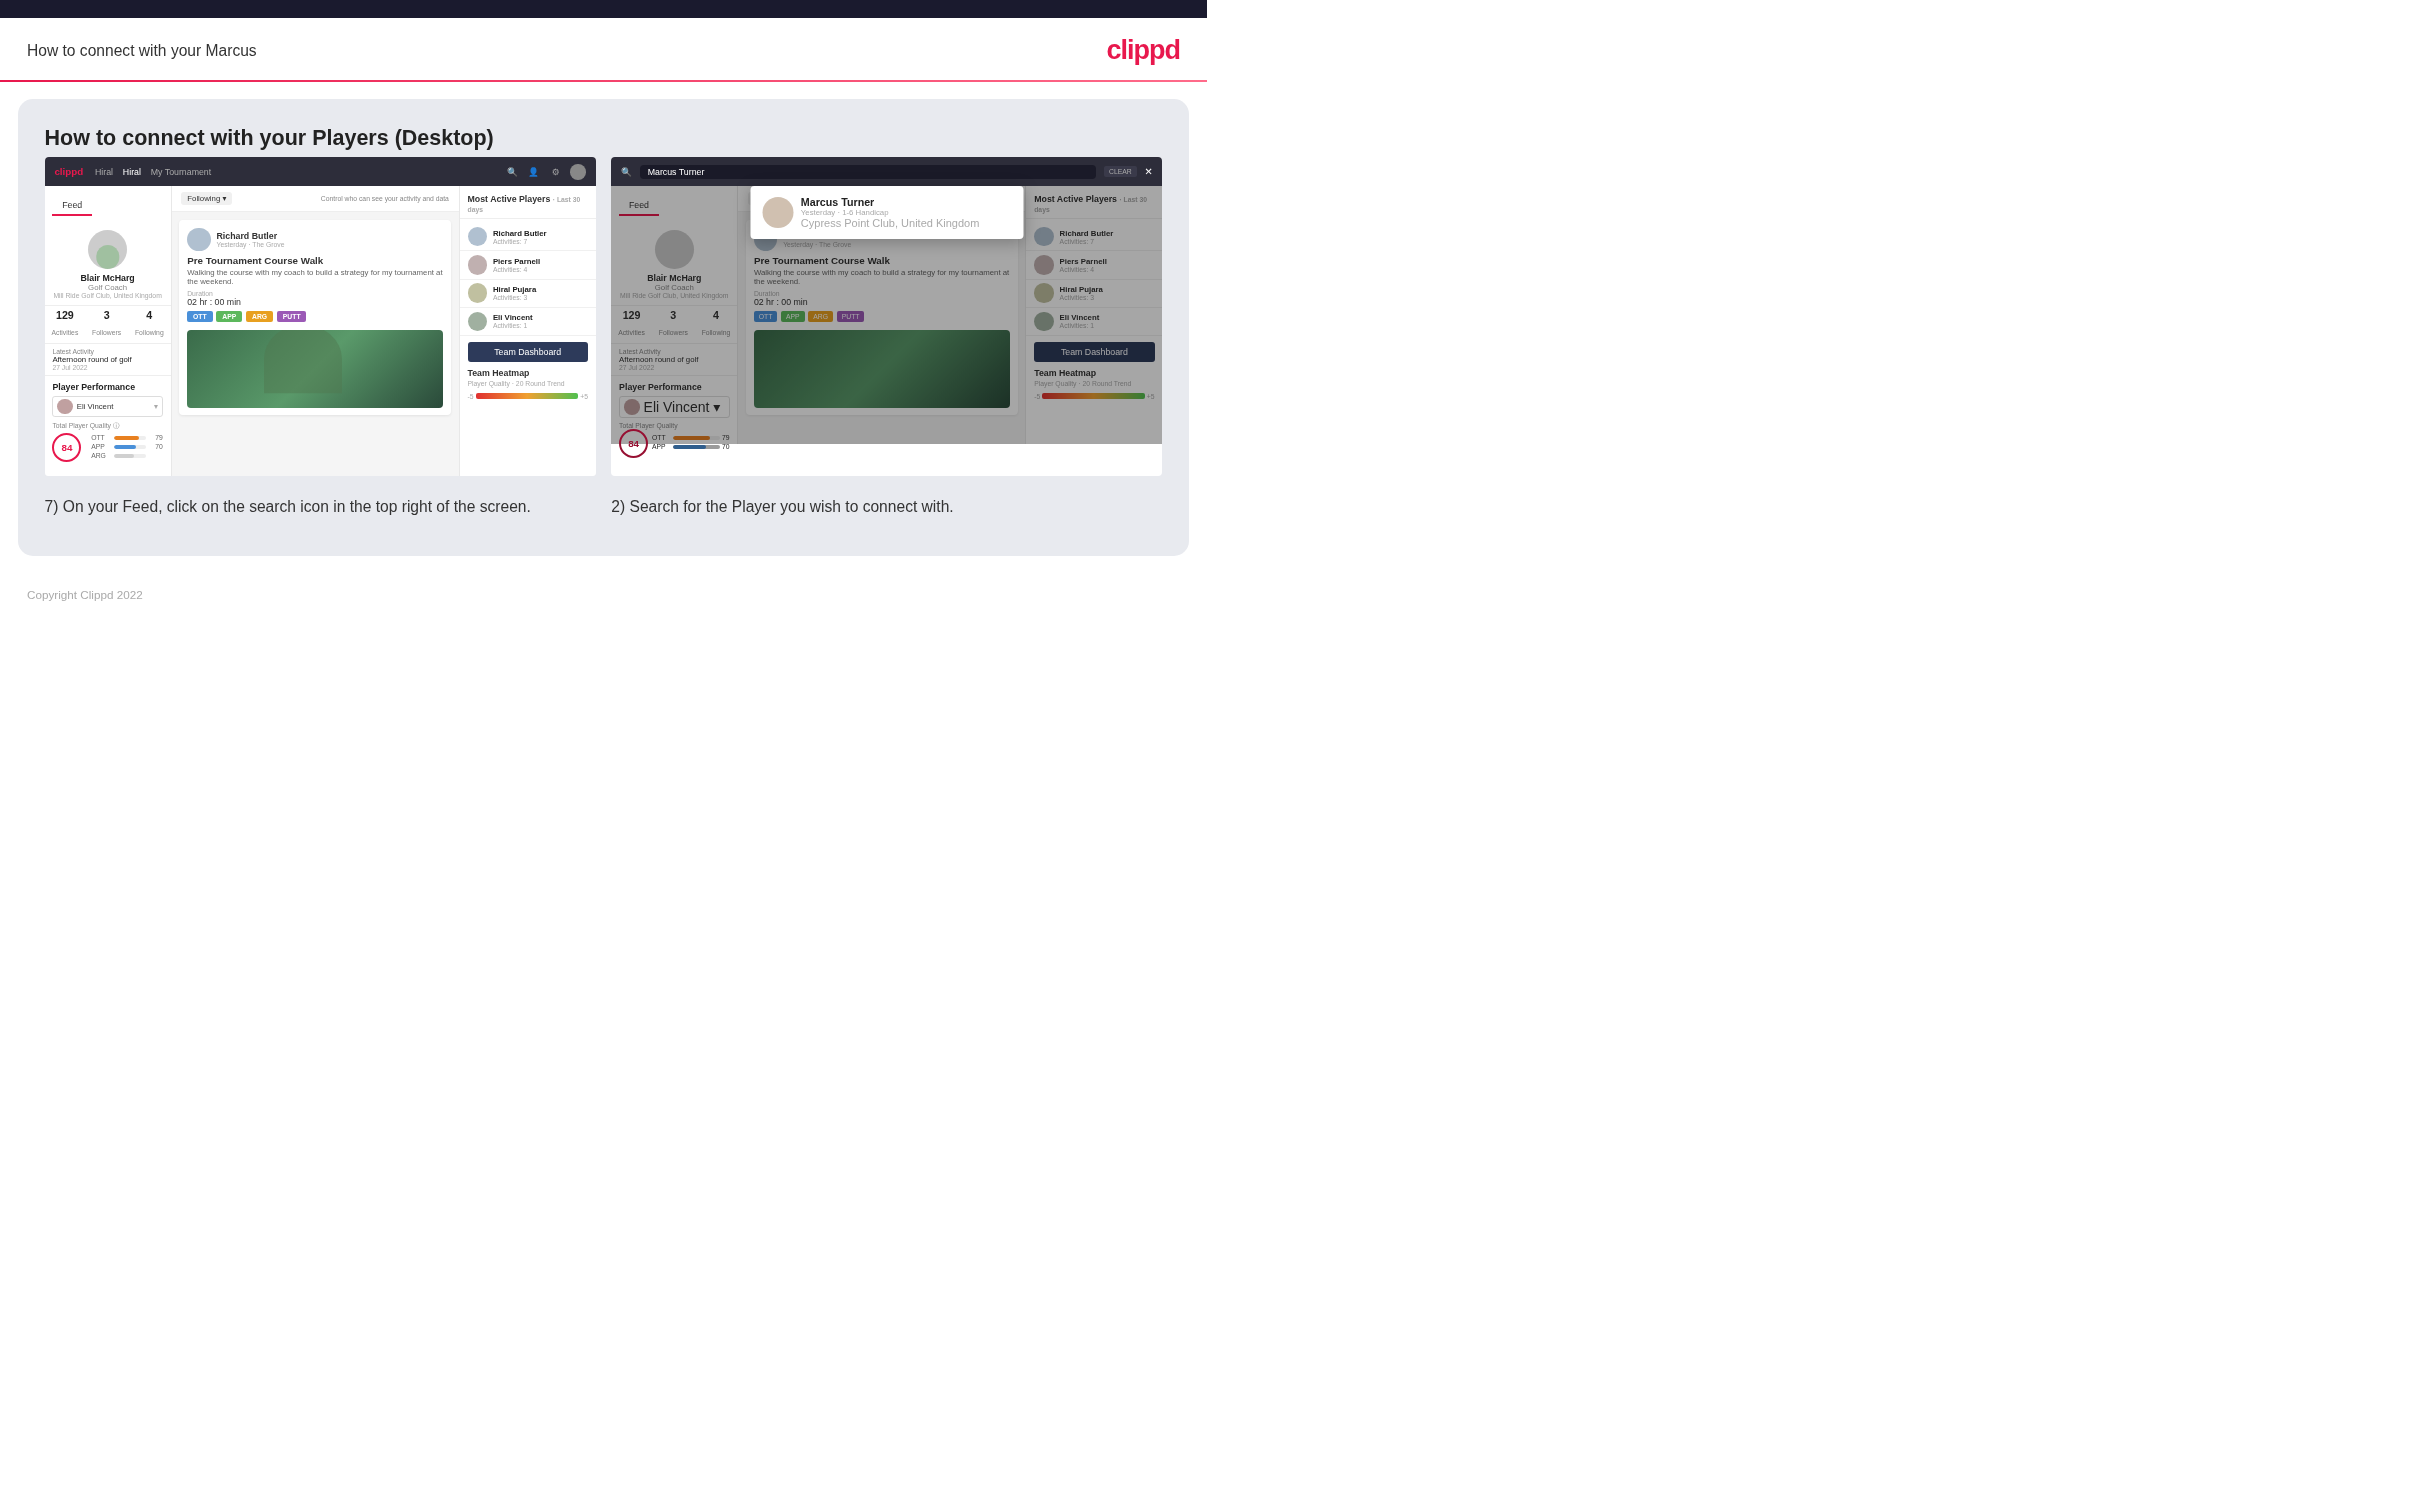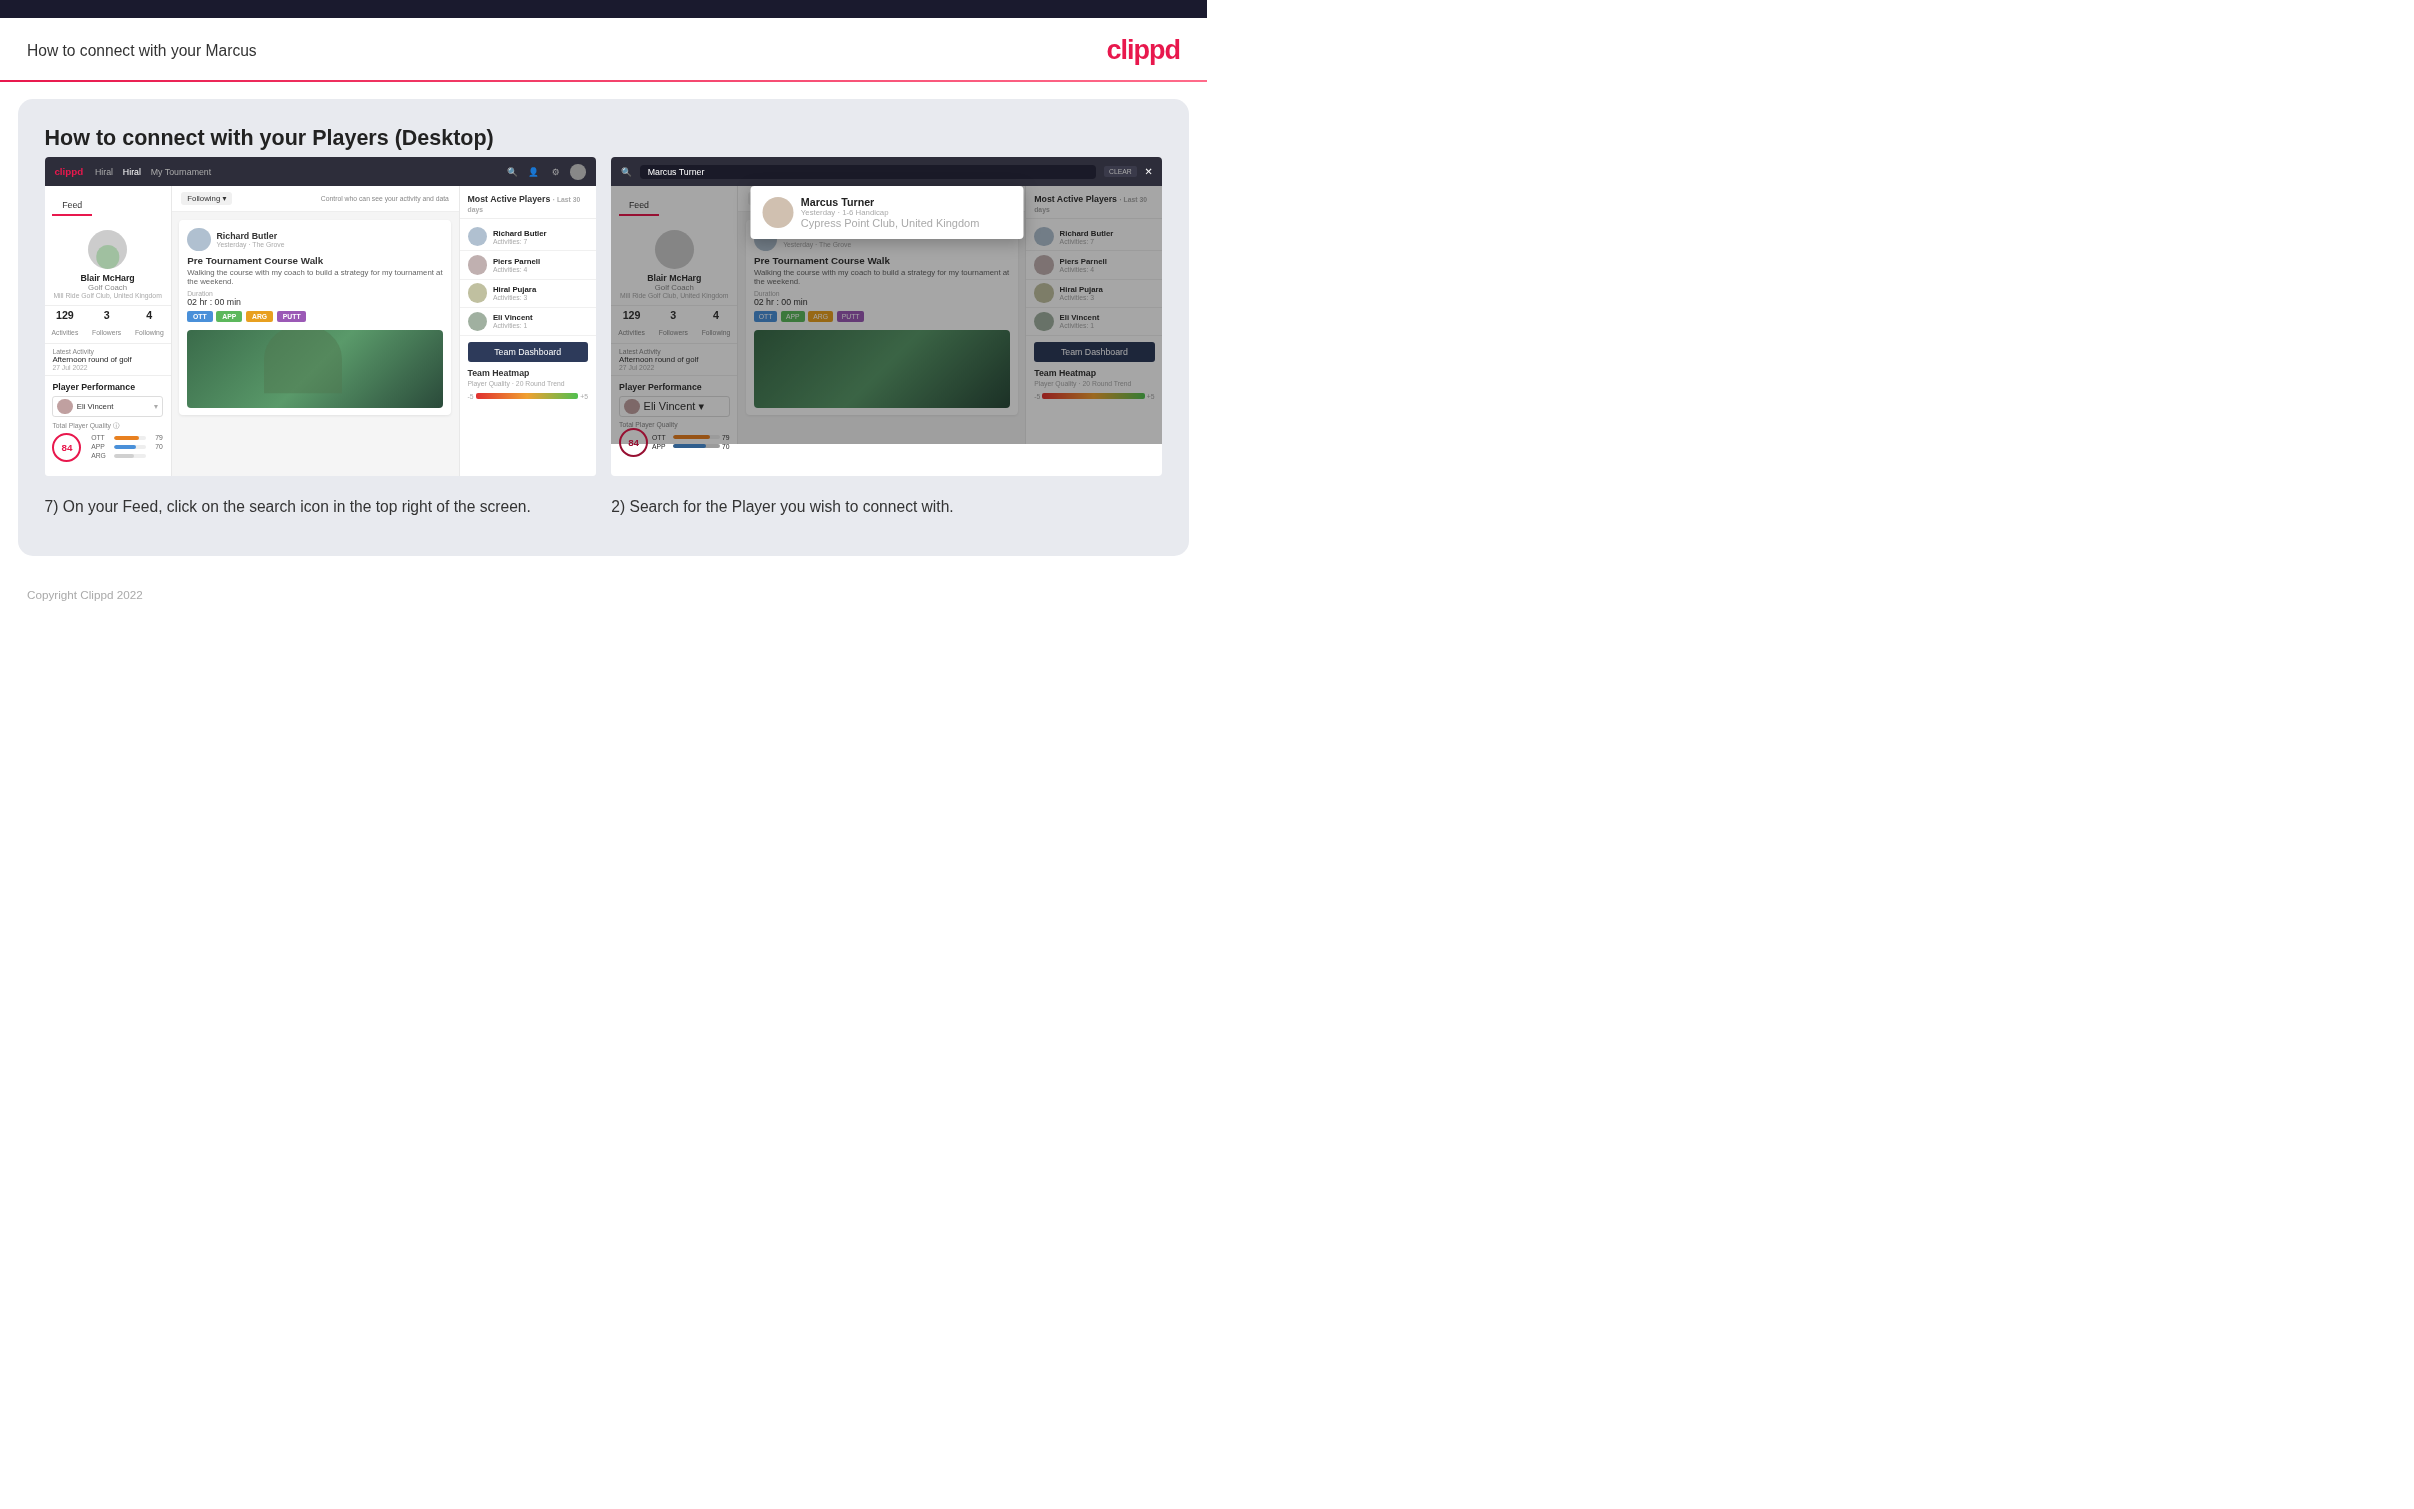--- a/index.html
+++ b/index.html
@@ -758,21 +758,21 @@
               <div style="text-align:center;"><span style="font-size:10.7px;font-weight:700;display:block;">3</span><span style="font-size:6.8px;color:#888;">Followers</span></div>
               <div style="text-align:center;"><span style="font-size:10.7px;font-weight:700;display:block;">4</span><span style="font-size:6.8px;color:#888;">Following</span></div>
             </div>
             <div style="padding:3.9px 7.8px;border-bottom:1px solid #eee;">
               <div style="font-size:6.8px;color:#888;">Latest Activity</div>
               <div style="font-size:7.8px;">Afternoon round of golf</div>
               <div style="font-size:6.8px;color:#aaa;">27 Jul 2022</div>
             </div>
             <div style="padding:5.9px 7.8px;">
               <div style="font-size:8.8px;font-weight:600;margin-bottom:3.9px;">Player Performance</div>
-              <div style="display:flex;align-items:center;gap:3.9px;padding:2px 4px;border:1px solid #ddd;border-radius:2.9px;font-size:11px;margin-bottom:3.9px;">
+              <div style="display:flex;align-items:center;gap:3.9px;padding:2px 4px;border:1px solid #ddd;border-radius:2.9px;font-size:14px;margin-bottom:3.9px;">
                 <div style="width:15.6px;height:15.6px;border-radius:50%;background:#c0a0a0;"></div>
                 Eli Vincent ▾
               </div>
               <div style="font-size:6.8px;color:#888;">Total Player Quality</div>
               <div style="display:flex;align-items:center;gap:3.9px;">
                 <div style="width:29px;height:29px;border-radius:50%;border:2.9px solid #e8184d;display:flex;align-items:center;justify-content:center;font-size:9.8px;font-weight:700;color:#e8184d;">84</div>
                 <div style="flex:1;">
                   <div style="display:flex;align-items:center;gap:2px;margin-bottom:2px;">
                       <span style="font-size:6.8px;width:19.5px;">OTT</span>
                       <div style="flex:1;height:3.9px;background:#eee;border-radius:2px;overflow:hidden;">

